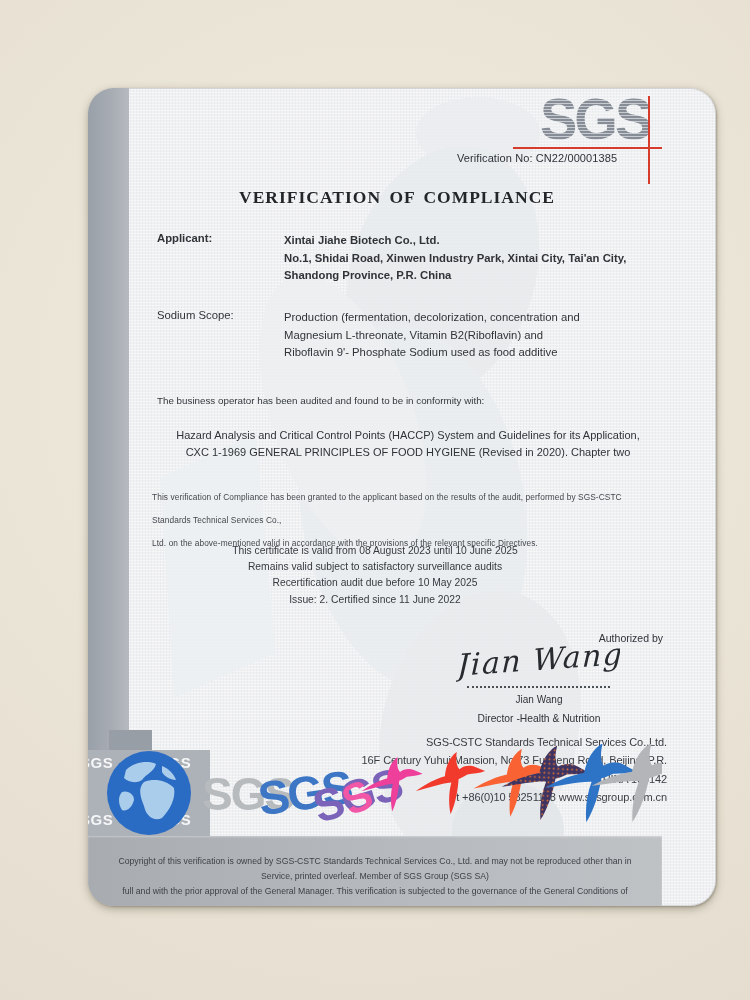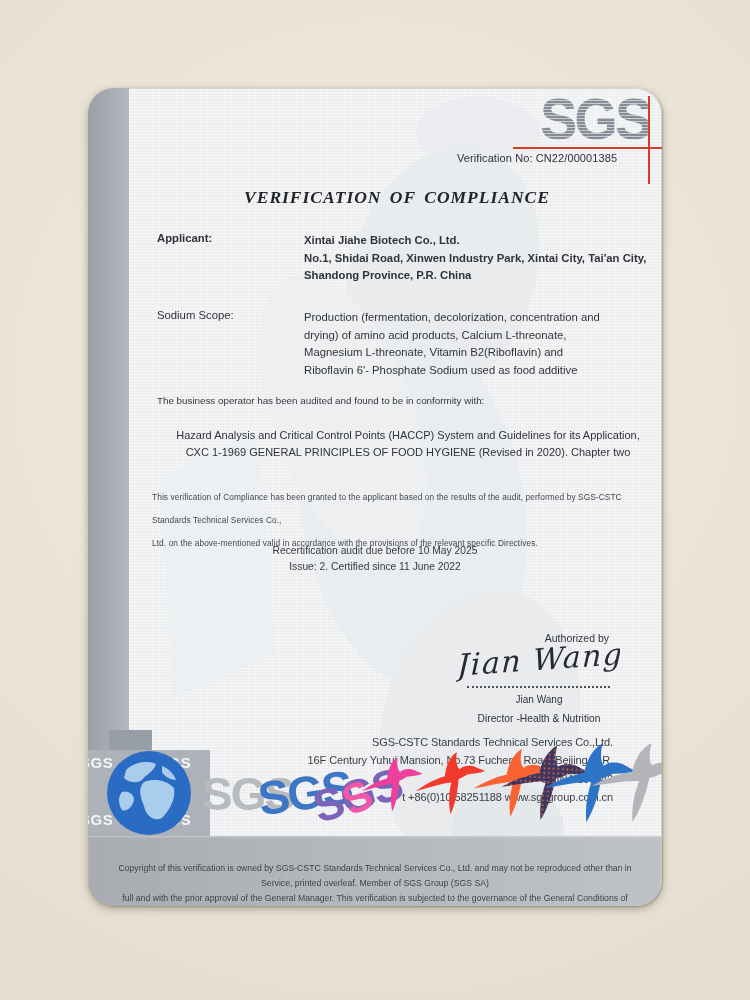--- a/index.html
+++ b/index.html
@@ -4,21 +4,21 @@
 <style>
   html,body{margin:0;padding:0;}
   body{
     width:750px;height:1000px;position:relative;overflow:hidden;
     background:#ebe5d8;
     background-image:radial-gradient(circle at 50% 38%, #f1ecdf 0%, #eae4d6 55%, #e5ded0 100%);
     font-family:"Liberation Sans", sans-serif;
     -webkit-font-smoothing:antialiased;
   }
   .cert{
-    position:absolute;left:88px;top:88px;width:574px;height:818px;
+    position:absolute;left:88px;top:88px;width:628px;height:818px;
     background-color:#f0f1f3;
     background-image:
       repeating-linear-gradient(0deg, rgba(255,255,255,0.45) 0 1px, rgba(0,0,0,0) 1px 3px),
       repeating-linear-gradient(90deg, rgba(176,182,189,0.12) 0 1px, rgba(0,0,0,0) 1px 3px);
     border-radius:26px;
     box-shadow:0 3px 8px rgba(96,88,70,0.45), 1px 1px 2px rgba(96,88,70,0.35), inset 0 0 0 1px rgba(130,134,140,0.25);
     overflow:hidden;
   }
   .abs{position:absolute;}
   .stripe{
@@ -38,26 +38,26 @@
     left:452px;top:6px;width:110px;height:54px;
     background:repeating-linear-gradient(0deg, rgba(240,241,243,0) 0 2px, rgba(240,241,243,0.62) 2px 3px);
   }
   .red-h{left:425px;top:59px;width:149px;height:2px;}
   .red-v{left:560px;top:8px;width:2px;height:88px;}
   .verif-no{left:369px;top:64px;font-size:11px;color:#2e3237;letter-spacing:0.1px;}
 
   .title{
     left:44px;top:99px;width:530px;text-align:center;
     font-family:"Liberation Serif","DejaVu Serif",serif;
-    font-style:italic;font-weight:bold;font-size:17.5px;letter-spacing:1px;
+    font-weight:bold;font-size:17.5px;letter-spacing:1px;
     color:#232629;word-spacing:3px;
   }
 
   .field-label{left:69px;font-size:11.3px;color:#303438;}
-  .field-value{left:196px;width:345px;font-size:11.3px;line-height:17.5px;color:#303438;margin-left:20px;}
+  .field-value{left:196px;width:345px;font-size:11.3px;line-height:17.5px;color:#303438;}
   .lbl-applicant,.val-applicant{top:144px;font-weight:bold;}
   .lbl-scope,.val-scope{top:221px;}
 
   .conformity{left:69px;top:307px;font-size:9.8px;color:#34383c;}
 
   .standards{left:70px;top:339px;width:500px;text-align:center;font-size:11px;line-height:17px;color:#2f3337;}
 
   .grant{left:64px;top:398px;width:470px;font-size:8.3px;line-height:23px;color:#43474c;letter-spacing:0.1px;}
 
   .validity{left:0;top:455px;width:574px;text-align:center;font-size:10.3px;line-height:16.2px;color:#363a3f;}
@@ -76,21 +76,21 @@
   .g1{left:-8px;top:4px;} .g2{left:70px;top:4px;} .g3{left:-8px;top:61px;} .g4{left:70px;top:61px;}
   .globe-svg{left:16px;top:660px;width:90px;height:90px;z-index:3;}
 
   .birds-svg{left:112px;top:656px;width:462px;height:102px;z-index:3;}
 
   .footband{
     left:0;top:748px;width:574px;height:70px;z-index:4;
     background:linear-gradient(90deg,#a8acb1 0%,#b4b8bc 45%,#bfc2c5 100%);
     box-shadow:inset 0 1px 2px rgba(255,255,255,0.35);
   }
-  .footband .copy{padding:25px 18px 0 18px;text-align:center;font-size:8.7px;line-height:15px;color:#3e4246;}
+  .footband .copy{padding:18px 18px 0 18px;text-align:center;font-size:8.7px;line-height:15px;color:#3e4246;}
 </style>
 </head>
 <body>
 
 <div class="cert">
 
   <svg class="abs wm" viewBox="0 0 574 818" aria-hidden="true">
     <g opacity="0.85">
       <ellipse cx="390" cy="45" rx="62" ry="36" fill="#eaedef"></ellipse>
       <ellipse cx="355" cy="185" rx="92" ry="130" fill="#e8ebed" transform="rotate(18 355 185)"></ellipse>
@@ -117,38 +117,39 @@
     <div class="abs field-label lbl-applicant">Applicant:</div>
     <div class="abs field-value val-applicant">
       <div>Xintai Jiahe Biotech Co., Ltd.</div>
       <div>No.1, Shidai Road, Xinwen Industry Park, Xintai City, Tai'an City,</div>
       <div>Shandong Province, P.R. China</div>
     </div>
 
     <div class="abs field-label lbl-scope">Sodium Scope:</div>
     <div class="abs field-value val-scope">
       <div>Production (fermentation, decolorization, concentration and</div>
-      <div>drying) of amino acid products, Calcium L-threonate,</div>
       <div>Magnesium L-threonate, Vitamin B2(Riboflavin) and</div>
-      <div>Riboflavin 6'- Phosphate Sodium used as food additive</div>
+      <div>Riboflavin 9'- Phosphate Sodium used as food additive</div>
     </div>
 
     <div class="abs conformity">The business operator has been audited and found to be in conformity with:</div>
 
     <div class="abs standards">
       <div>Hazard Analysis and Critical Control Points (HACCP) System and Guidelines for its Application,</div>
       <div>CXC 1-1969 GENERAL PRINCIPLES OF FOOD HYGIENE (Revised in 2020). Chapter two</div>
     </div>
 
     <div class="abs grant">
       <div>This verification of Compliance has been granted to the applicant based on the results of the audit, performed by SGS-CSTC Standards Technical Services Co.,</div>
       <div>Ltd. on the above-mentioned valid in accordance with the provisions of the relevant specific Directives.</div>
     </div>
 
     <div class="abs validity">
+      <div>This certificate is valid from 08 August 2023 until 10 June 2025</div>
+      <div>Remains valid subject to satisfactory surveillance audits</div>
       <div>Recertification audit due before 10 May 2025</div>
       <div>Issue: 2. Certified since 11 June 2022</div>
     </div>
 
     <div class="abs authorized">Authorized by</div>
     <svg class="abs sig-svg" viewBox="0 0 164 52" aria-hidden="true">
       <text x="4" y="36" font-family="DejaVu Serif, serif" font-style="italic" font-size="30" fill="#272b30" letter-spacing="1.5" transform="rotate(-4 82 26) skewX(-6)">Jian Wang</text>
     </svg>
     <div class="abs dotline"></div>
     <div class="abs sig-name">Jian Wang</div>

